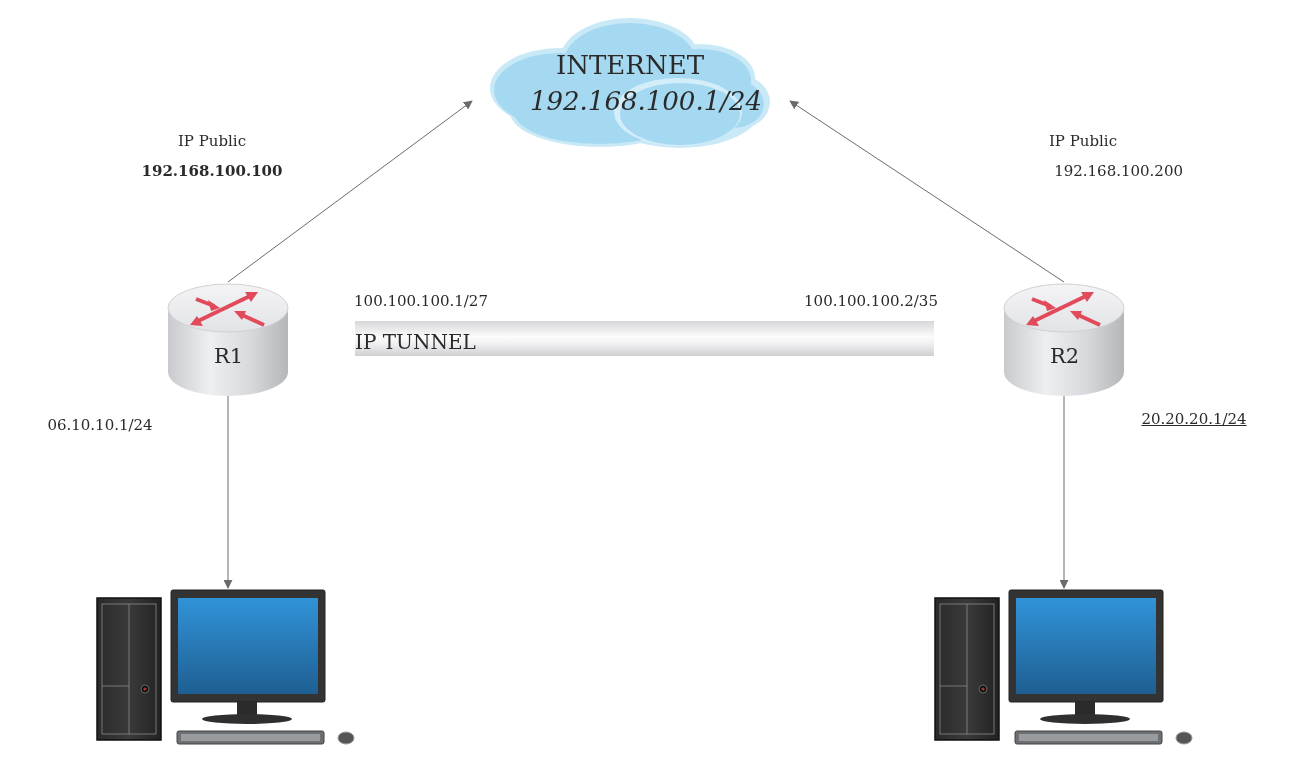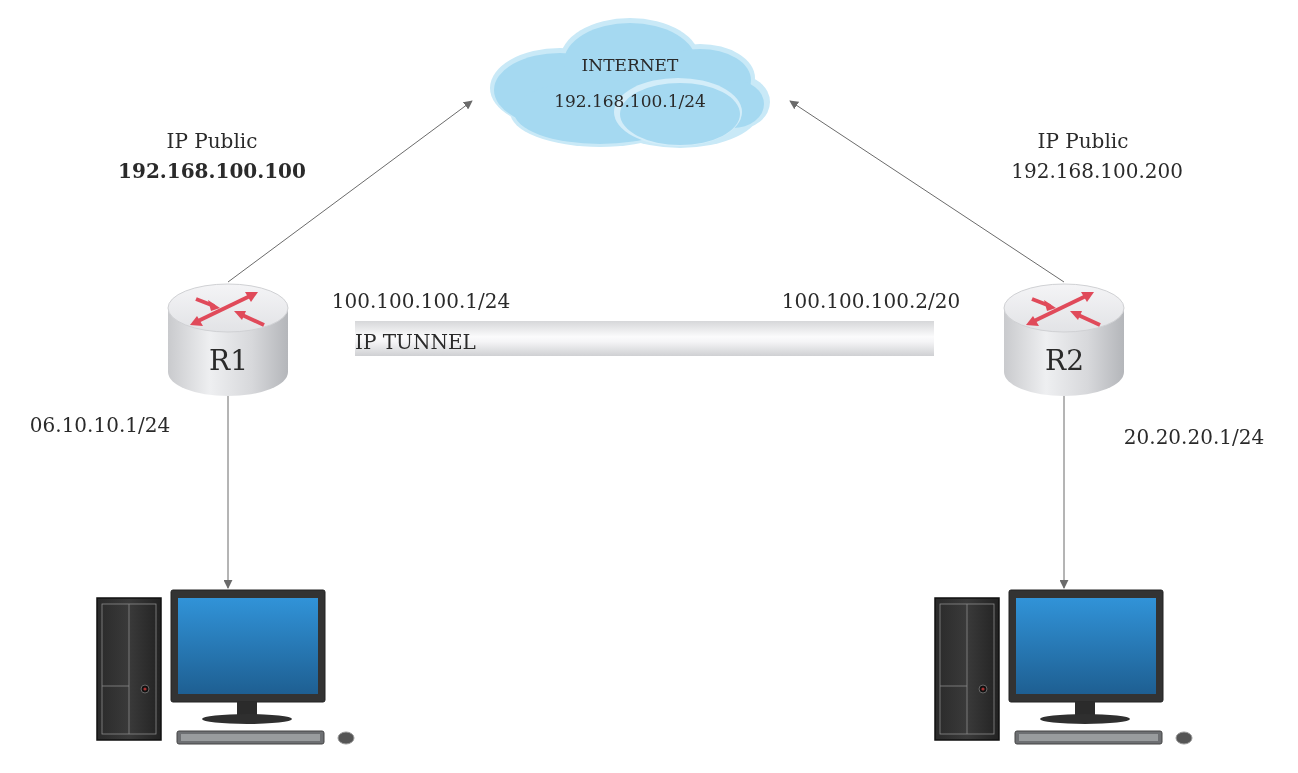--- a/index.html
+++ b/index.html
@@ -1,21 +1,21 @@
 <!DOCTYPE html>
 <html><head>
 <meta charset="utf-8">
 <style>
   html, body { margin: 0; padding: 0; background: #ffffff; }
   body { width: 1298px; height: 773px; position: relative; overflow: hidden;
          font-family: "DejaVu Serif", "Liberation Serif", serif; color: #2a2a2a; }
   svg.diagram { position: absolute; left: 0; top: 0; }
-  .lbl { position: absolute; text-align: center; white-space: nowrap; font-size: 20px; line-height: 30px; }
-  .cloud-text { position: absolute; text-align: center; font-size: 17px; line-height: 34px; white-space: nowrap; }
-  .router-name { position: absolute; font-size: 28px; text-align: center; width: 121px; }
+  .lbl { position: absolute; text-align: center; white-space: nowrap; font-size: 15px; line-height: 30px; }
+  .cloud-text { position: absolute; text-align: center; font-size: 26px; line-height: 34px; white-space: nowrap; }
+  .router-name { position: absolute; font-size: 21px; text-align: center; width: 121px; }
   .tunnel-label { position: absolute; font-size: 20px; text-align: left; }
 </style>
 </head>
 <body>
 
 <svg class="diagram" width="1298" height="773" viewBox="0 0 1298 773">
   <defs>
     <linearGradient id="routerSide" x1="0" x2="1" y1="0" y2="0">
       <stop offset="0" stop-color="#c9cacd"></stop>
       <stop offset="0.35" stop-color="#eeeff1"></stop>
@@ -148,29 +148,29 @@
     </g>
     <g>
       <rect x="80" y="141" width="147" height="13" rx="2" fill="#6d6f72" stroke="#444"></rect>
       <rect x="84" y="144" width="139" height="7" fill="#b8babd" opacity="0.6"></rect>
     </g>
     <ellipse cx="249" cy="148" rx="8" ry="6" fill="#555" stroke="#999"></ellipse>
   </g>
 </svg>
 
 <div class="cloud-text" style="left:500px; top:48px; width:260px;">INTERNET</div>
-<div class="cloud-text" style="left:500px; top:84px; width:260px;">192.168.100.1/24</div>
+<div class="cloud-text" style="left:516px; top:84px; width:260px;font-style:italic;">192.168.100.1/24</div>
 
 <div class="lbl" style="left:112px; top:126px; width:200px;">IP Public</div>
 <div class="lbl" style="left:112px; top:156px; width:200px;font-weight:bold;">192.168.100.100</div>
 
 <div class="lbl" style="left:983px; top:126px; width:200px;">IP Public</div>
 <div class="lbl" style="left:983px; top:156px; width:200px;text-align:right;">192.168.100.200</div>
 
-<div class="lbl" style="left:312px; top:286px; width:218px;">100.100.100.1/24</div>
-<div class="lbl" style="left:762px; top:286px; width:218px;">100.100.100.2/20</div>
+<div class="lbl" style="left:312px; top:286px; width:218px;">100.100.100.1/27</div>
+<div class="lbl" style="left:762px; top:286px; width:218px;">100.100.100.2/35</div>
 <div class="tunnel-label" style="left:355px; top:330px; width:579px;">IP TUNNEL</div>
 
 <div class="router-name" style="left:168px; top:344px;">R1</div>
 <div class="router-name" style="left:1004px; top:344px;text-align:center;">R2</div>
 
 <div class="lbl" style="left:10px; top:410px; width:180px;">06.10.10.1/24</div>
-<div class="lbl" style="left:1104px; top:422px; width:180px;">20.20.20.1/24</div>
+<div class="lbl" style="left:1104px; top:404px; width:180px;text-decoration:underline;">20.20.20.1/24</div>
 
 </body></html>

